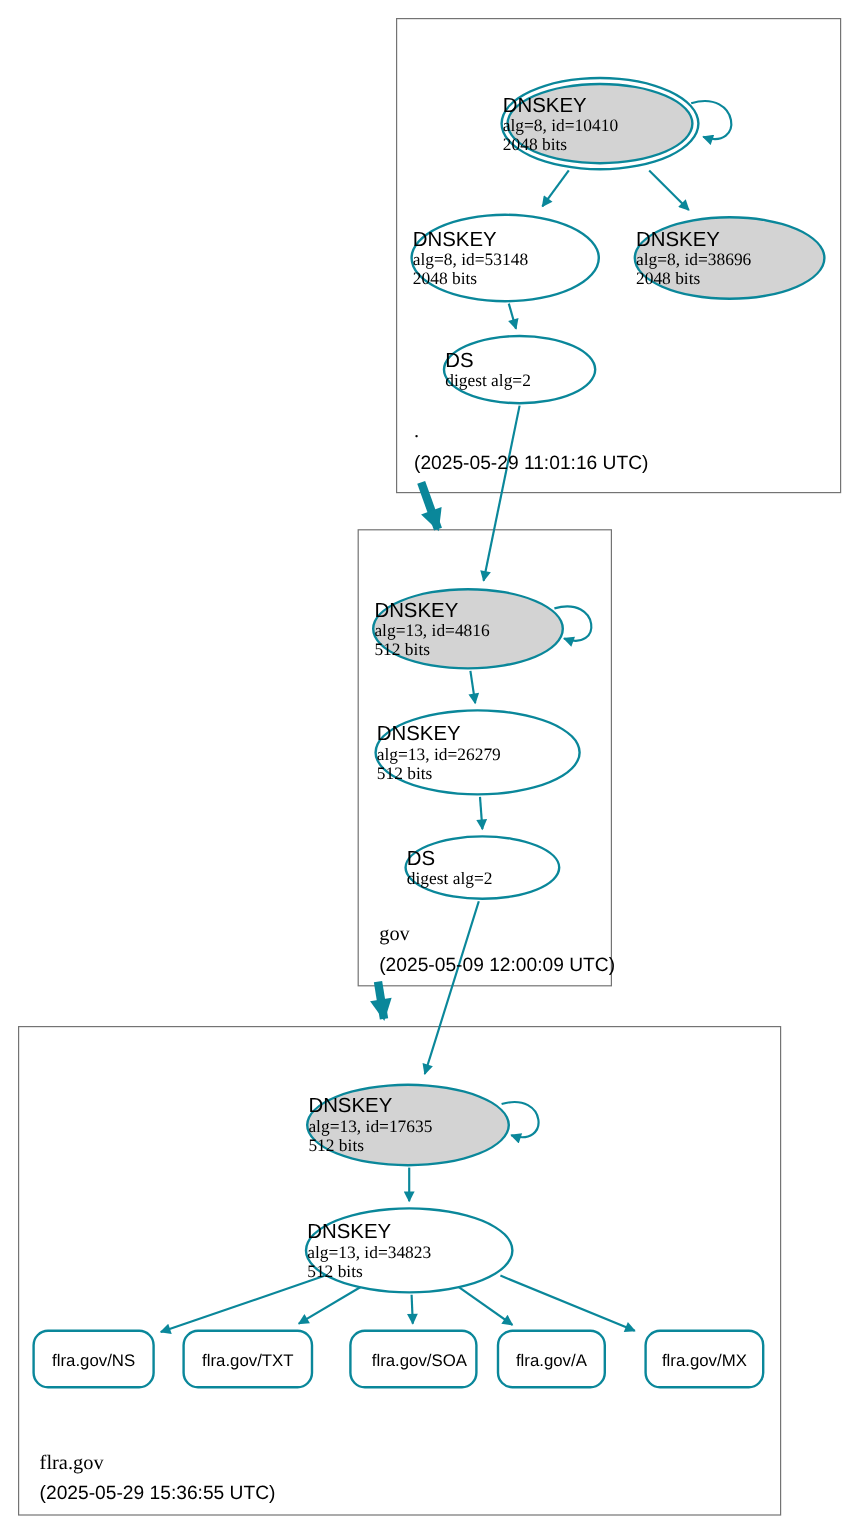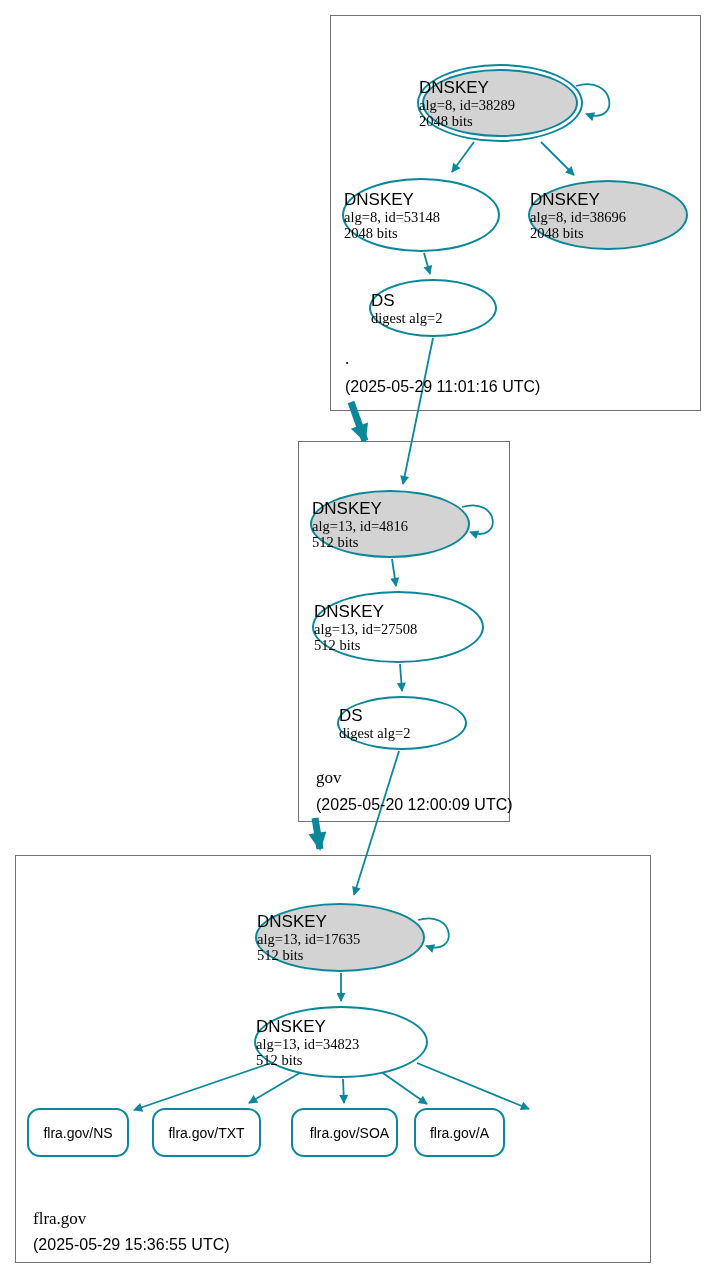--- a/index.html
+++ b/index.html
@@ -85,21 +85,21 @@
     <path class="edge" d="M 341 973 L 341 1001" marker-end="url(#arr)"></path>
     <path class="edge" d="M 271 1063 L 134 1110" marker-end="url(#arr)"></path>
     <path class="edge" d="M 303 1071 L 249 1103" marker-end="url(#arr)"></path>
     <path class="edge" d="M 343 1079 L 344 1103" marker-end="url(#arr)"></path>
     <path class="edge" d="M 380 1071 L 427 1104" marker-end="url(#arr)"></path>
     <path class="edge" d="M 417 1063 L 529 1109" marker-end="url(#arr)"></path>
   </svg>
 
   <div class="node sep" style="left:417px;top:64px;width:166px;height:78px;">
     <span class="txt node-title">DNSKEY</span>
-    <span class="txt node-detail">alg=8, id=38289</span>
+    <span class="txt node-detail">alg=8, id=10410</span>
     <span class="txt node-detail">2048 bits</span>
   </div>
   <div class="node" style="left:342px;top:178px;width:158px;height:74px;">
     <span class="txt node-title">DNSKEY</span>
     <span class="txt node-detail">alg=8, id=53148</span>
     <span class="txt node-detail">2048 bits</span>
   </div>
   <div class="node gray" style="left:528px;top:180px;width:160px;height:70px;">
     <span class="txt node-title">DNSKEY</span>
     <span class="txt node-detail">alg=8, id=38696</span>
@@ -112,29 +112,29 @@
   <div class="zone-name" style="left:345px;top:349px;">.</div>
   <div class="zone-ts" style="left:345px;top:377px;">(2025-05-29 11:01:16 UTC)</div>
 
   <div class="node gray" style="left:310px;top:490px;width:160px;height:68px;">
     <span class="txt node-title">DNSKEY</span>
     <span class="txt node-detail">alg=13, id=4816</span>
     <span class="txt node-detail">512 bits</span>
   </div>
   <div class="node" style="left:312px;top:591px;width:172px;height:72px;">
     <span class="txt node-title">DNSKEY</span>
-    <span class="txt node-detail">alg=13, id=27508</span>
+    <span class="txt node-detail">alg=13, id=26279</span>
     <span class="txt node-detail">512 bits</span>
   </div>
   <div class="node" style="left:337px;top:696px;width:130px;height:54px;">
     <span class="txt node-title">DS</span>
     <span class="txt node-detail">digest alg=2</span>
   </div>
   <div class="zone-name" style="left:316px;top:768px;">gov</div>
-  <div class="zone-ts" style="left:316px;top:795px;">(2025-05-20 12:00:09 UTC)</div>
+  <div class="zone-ts" style="left:316px;top:795px;">(2025-05-09 12:00:09 UTC)</div>
 
   <div class="node gray" style="left:255px;top:903px;width:170px;height:69px;">
     <span class="txt node-title">DNSKEY</span>
     <span class="txt node-detail">alg=13, id=17635</span>
     <span class="txt node-detail">512 bits</span>
   </div>
   <div class="node" style="left:254px;top:1006px;width:174px;height:72px;">
     <span class="txt node-title">DNSKEY</span>
     <span class="txt node-detail">alg=13, id=34823</span>
     <span class="txt node-detail">512 bits</span>
@@ -145,17 +145,20 @@
   </div>
   <div class="rrset" style="left:152px;top:1108px;width:109px;height:49px;">
     <span>flra.gov/TXT</span>
   </div>
   <div class="rrset" style="left:291px;top:1108px;width:107px;height:49px;padding-left:10px;">
     <span>flra.gov/SOA</span>
   </div>
   <div class="rrset" style="left:414px;top:1108px;width:91px;height:49px;">
     <span>flra.gov/A</span>
   </div>
+  <div class="rrset" style="left:537px;top:1108px;width:100px;height:49px;">
+    <span>flra.gov/MX</span>
+  </div>
 
   <div class="zone-name" style="left:33px;top:1209px;">flra.gov</div>
   <div class="zone-ts" style="left:33px;top:1235px;">(2025-05-29 15:36:55 UTC)</div>
 
 </div>
 
 </body></html>

